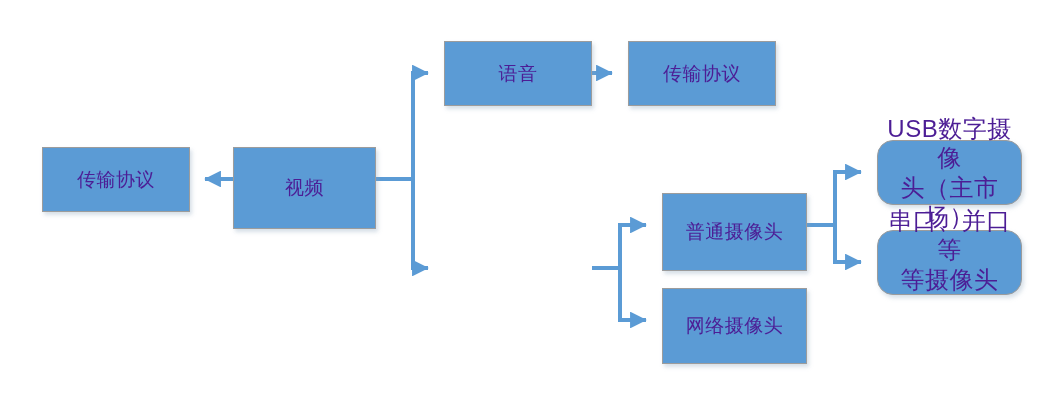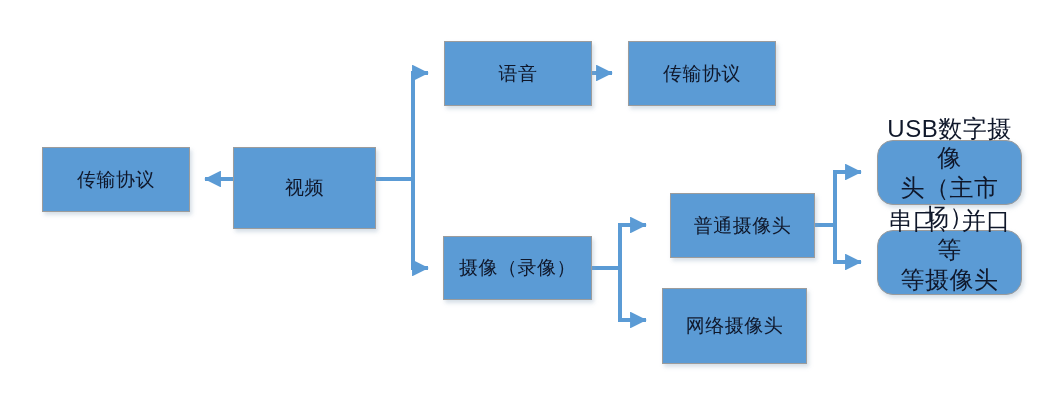--- a/index.html
+++ b/index.html
@@ -24,21 +24,21 @@
     top: 0;
     width: 1060px;
     height: 405px;
     pointer-events: none;
   }
   .node {
     position: absolute;
     box-sizing: border-box;
     background: #5b9bd5;
     border: 1px solid #9c9c9c;
-    color: #0f172a;
+    color: #4c1d95;
     display: flex;
     align-items: center;
     justify-content: center;
     text-align: center;
     line-height: 1.22;
     font-size: 19px;
     letter-spacing: 0.5px;
     box-shadow: 2px 3px 4px rgba(140, 165, 190, 0.35);
     z-index: 2;
   }
@@ -94,25 +94,22 @@
   </div>
 
   <div class="node" style="left:444px; top:41px; width:148px; height:65px;">
     <span class="label">语音</span>
   </div>
 
   <div class="node" style="left:628px; top:41px; width:148px; height:65px;">
     <span class="label">传输协议</span>
   </div>
 
-  <div class="node" style="left:443px; top:236px; width:149px; height:64px;">
-    <span class="label">摄像（录像）</span>
-  </div>
 
-  <div class="node" style="left:662px; top:193px; width:145px; height:65px;margin-left:8px;">
+  <div class="node" style="left:662px; top:193px; width:145px; height:78px;">
     <span class="label">普通摄像头</span>
   </div>
 
   <div class="node" style="left:662px; top:288px; width:145px; height:76px;">
     <span class="label">网络摄像头</span>
   </div>
 
   <div class="node two-line" style="left:877px; top:140px; width:145px; height:65px;">
     <span class="label">USB数字摄像
 头（主市场）</span>

